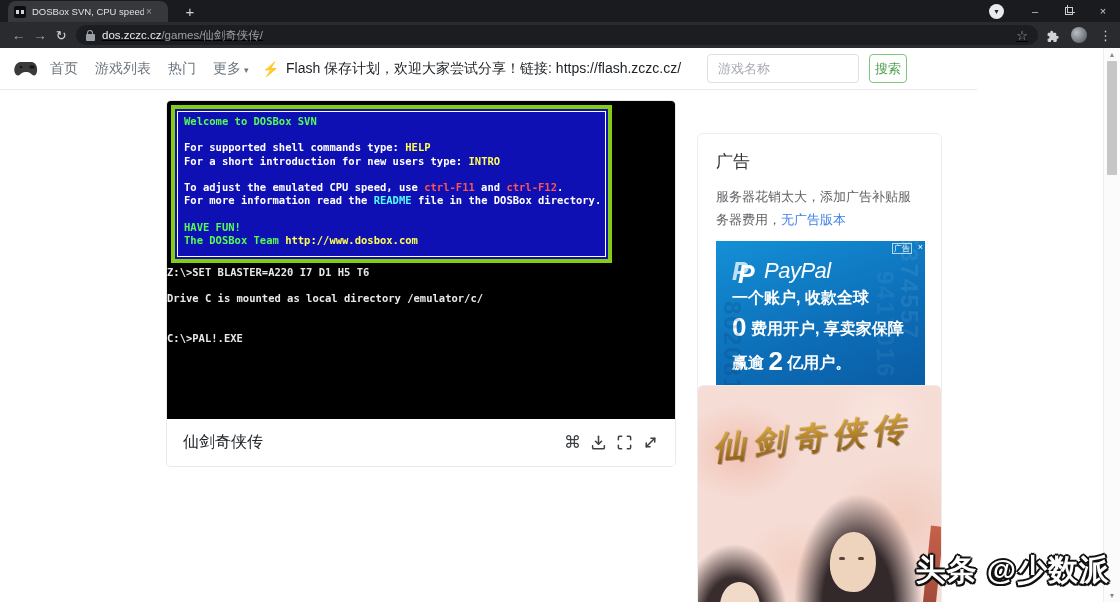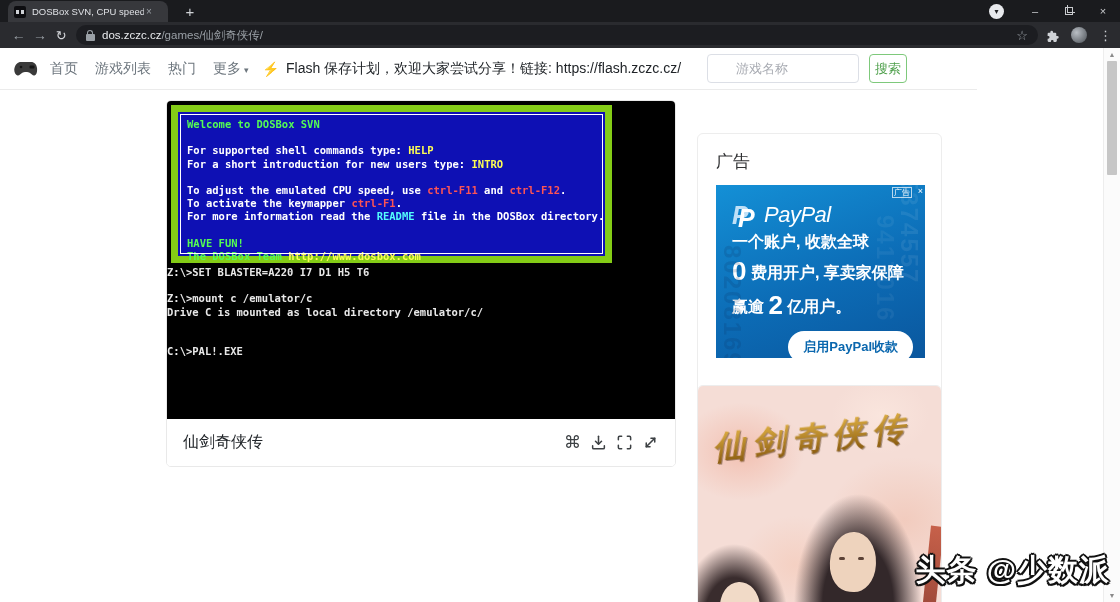--- a/index.html
+++ b/index.html
@@ -23,21 +23,21 @@
          display:flex; align-items:center; justify-content:center; margin-right:14px; }
   .restore-glyph { width:8px; height:8px; border:1px solid #c9cbce; position:relative; }
   .restore-glyph::before { content:''; position:absolute; left:1px; bottom:1px; width:7px; height:7px;
          border-left:1px solid #c9cbce; border-bottom:1px solid #c9cbce; background:transparent; }
 
   .toolbar { position:absolute; left:0; top:22px; width:1120px; height:26px; background:#2a2b2f;
          display:flex; align-items:center; padding:0 8px; }
   .navbtn { color:#9aa0a6; font-size:14px; width:24px; text-align:center; }
   .navbtn.reload { color:#d4d6da; font-size:13px; }
   .omnibox { height:20px; flex:0 0 962px; margin-left:4px; background:#1c1d21; border-radius:11px;
-         display:flex; align-items:center; padding:0 10px; }
+         display:flex; align-items:center; padding:0 10px;text-decoration:underline; }
   .lock-icon { width:9px; height:11px; position:relative; margin-right:7px; }
   .lock-icon .body { position:absolute; bottom:0; width:9px; height:7px; background:#9aa0a6; border-radius:1px; }
   .lock-icon .loop { position:absolute; top:0; left:1.5px; width:6px; height:6px; border:1.5px solid #9aa0a6;
          border-bottom:none; border-radius:4px 4px 0 0; }
   .url { font-size:11.5px; white-space:nowrap; }
   .url .host { color:#e8eaed; }
   .url .path { color:#9aa0a6; }
   .omni-star { margin-left:auto; color:#9aa0a6; font-size:13px; }
   .tb-right { display:flex; align-items:center; margin-left:8px; gap:12px; }
   .puzzle-icon { width:13px; height:13px; }
@@ -49,34 +49,34 @@
 
   .navbar { position:absolute; left:0; top:0; width:977px; height:42px; background:#fff;
          border-bottom:1px solid #ebebeb; display:flex; align-items:center; padding:0 14px; }
   .brand { margin-right:12px; display:flex; align-items:center; }
   .nav-links { display:flex; align-items:center; gap:17px; }
   .nav-link { color:#6c757d; font-size:14px; text-decoration:none; white-space:nowrap; }
   .caret { font-size:9px; margin-left:3px; color:#6c757d; }
   .announce { display:flex; align-items:center; margin-left:14px; font-size:14px; color:#212529; white-space:nowrap; }
   .flash-bolt { color:#f7a823; font-size:14px; margin-right:6px; }
   .search { position:absolute; right:70px; top:6px; display:flex; align-items:center; }
-  .search input { width:152px; height:29px; border:1px solid #dcdfe6; border-radius:4px; padding:0 28px;
+  .search input { width:152px; height:29px; border:1px solid #dcdfe6; border-radius:4px; padding:0 10px;
          font-size:13px; color:#333; outline:none; font-family:"Liberation Sans",sans-serif; }
   .search input::placeholder { color:#a8abb2; }
   .search-btn { margin-left:10px; height:29px; width:38px; background:#fff; border:1px solid #7ec97b;
          color:#4d9f4a; border-radius:4px; font-size:13px; font-family:"Liberation Sans",sans-serif; }
 
   
   .main-card { position:absolute; left:166px; top:52px; width:510px; border:1px solid #e9e9e9;
          border-radius:5px; overflow:hidden; background:#fff; }
   .terminal { width:508px; height:318px; background:#000; position:relative;
          font-family:"DejaVu Sans Mono","Liberation Mono",monospace; font-weight:bold;
          font-size:10.5px; line-height:13.2px; color:#e8e8e8; cursor:default; }
   .dos-box { position:absolute; left:4px; top:4px; width:441px; height:158px; background:#0e10b4;
-         border:7px solid #84cc16; padding:6px 0 0 9px; color:#fff; }
+         border:4px solid #84cc16; padding:6px 0 0 9px; color:#fff; }
   .dos-box::before { content:''; position:absolute; inset:2px; border:1px solid #fff; pointer-events:none; }
   .shell { position:absolute; left:0; top:165px; width:100%; }
   .tline { height:13.2px; white-space:pre; }
   .c-white { color:#ffffff; } .c-green { color:#54fb54; } .c-yellow { color:#fdfd54; }
   .c-red { color:#fd5454; } .c-cyan { color:#54fdfd; }
 
   .player-bar { height:47px; background:#fff; display:flex; align-items:center; padding:0 16px; }
   .player-title { font-size:16px; color:#212529; }
   .player-icons { margin-left:auto; display:flex; align-items:center; gap:9px; color:#3d4144; }
   .cmd-glyph { font-size:17px; line-height:1; font-family:"DejaVu Sans",sans-serif; }
@@ -219,30 +219,28 @@
 
   <div class="main-card">
     <div class="terminal">
       <div class="dos-box" id="welcome-lines">
           <div class="tline"><span class="c-green">Welcome to DOSBox SVN</span></div>
           <div class="tline">&nbsp;</div>
           <div class="tline"><span class="c-white">For supported shell commands type: </span><span class="c-yellow">HELP</span></div>
           <div class="tline"><span class="c-white">For a short introduction for new users type: </span><span class="c-yellow">INTRO</span></div>
           <div class="tline">&nbsp;</div>
           <div class="tline"><span class="c-white">To adjust the emulated CPU speed, use </span><span class="c-red">ctrl-F11</span><span class="c-white"> and </span><span class="c-red">ctrl-F12</span><span class="c-white">.</span></div>
-          <div class="tline"><span class="c-white">To activate the keymapper </span><span class="c-red">ctrl-F1</span><span class="c-white">.</span></div>
           <div class="tline"><span class="c-white">For more information read the </span><span class="c-cyan">README</span><span class="c-white"> file in the DOSBox directory.</span></div>
           <div class="tline">&nbsp;</div>
           <div class="tline"><span class="c-green">HAVE FUN!</span></div>
           <div class="tline"><span class="c-green">The DOSBox Team </span><span class="c-yellow">http://www.dosbox.com</span></div>
         </div>
       <div class="shell" id="shell-lines">
           <div class="tline">Z:\&gt;SET BLASTER=A220 I7 D1 H5 T6</div>
           <div class="tline">&nbsp;</div>
-          <div class="tline">Z:\&gt;mount c /emulator/c</div>
           <div class="tline">Drive C is mounted as local directory /emulator/c/</div>
           <div class="tline">&nbsp;</div>
           <div class="tline">&nbsp;</div>
           <div class="tline">C:\&gt;PAL!.EXE</div>
         </div>
     </div>
     <div class="player-bar">
       <span class="player-title">仙剑奇侠传</span>
       <span class="player-icons">
         <span class="picon cmd-glyph">⌘</span>
@@ -267,20 +265,21 @@
               <path d="M9.5 4.5h4v4"></path>
               <path d="M8.5 13.5h-4v-4"></path>
             </svg>
         </span>
       </span>
     </div>
   </div>
 
   <div class="ad-card">
     <h3>广告</h3>
+    <p><span>服务器花销太大，添加广告补贴服务器费用，</span><a class="ad-link" href="#">无广告版本</a></p>
 
     <div class="pp-ad">
       <span><span class="digits d0">5374557</span><span class="digits d1">9417016</span><span class="digits d2">8020816923</span></span>
       <span class="pp-adtag">广告</span>
       <span class="pp-close">×</span>
       <div class="pp-logo">
         <span class="pp-mark">
             <span class="p1">P</span>
             <span class="p2">P</span>
           </span>

